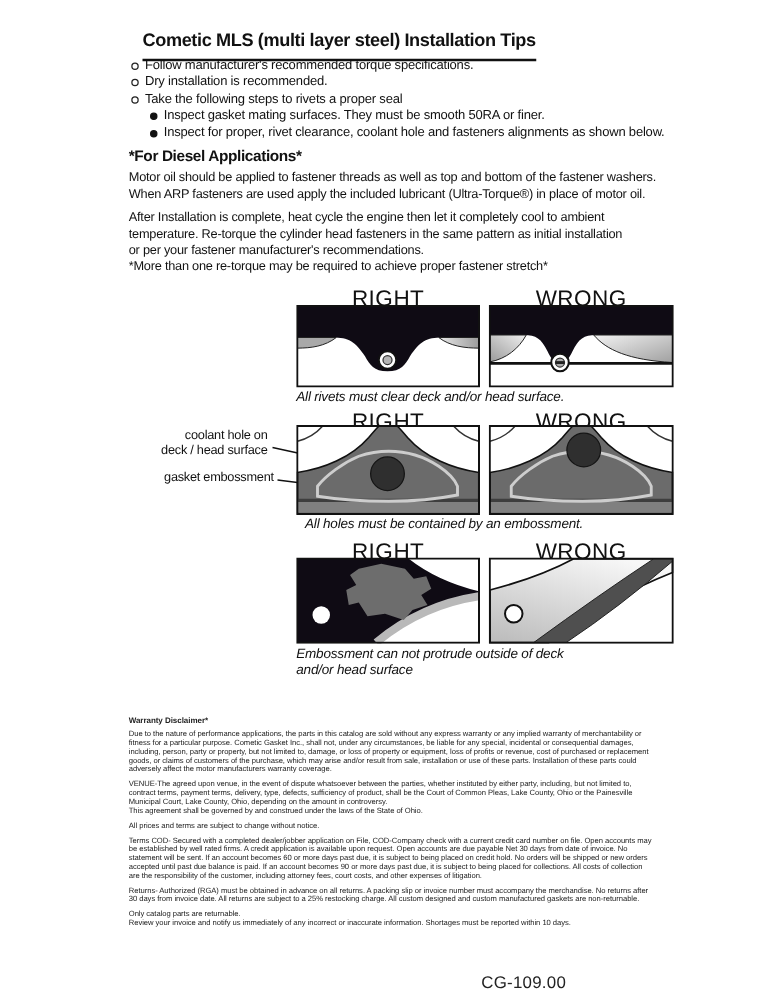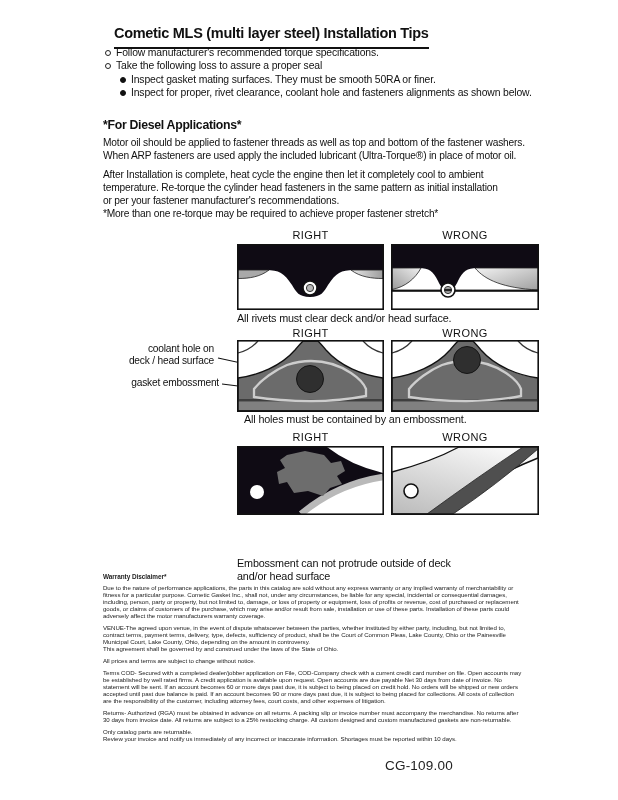--- a/index.html
+++ b/index.html
@@ -9,46 +9,50 @@
   .title{font-size:14.5px;font-weight:700;letter-spacing:-0.3px;border-bottom:2px solid #111;
          padding-bottom:6px;display:inline-block;}
   .bullets{font-size:10.4px;letter-spacing:-0.15px;line-height:13.4px;}
   .b-row{display:flex;align-items:flex-start;}
   .b-row .mk{flex:0 0 auto;width:4px;height:4px;border:1px solid #222;border-radius:50%;
              margin:4px 5px 0 0;background:#fff;}
   .b-sub{margin-left:15px;}
   .b-sub .mk{background:#111;border-color:#111;}
   .h2{font-size:12.3px;font-weight:700;letter-spacing:-0.3px;}
   .body-p{font-size:10.2px;letter-spacing:-0.18px;line-height:13px;white-space:pre-line;width:470px;}
-  .fig-label{font-size:11px;font-weight:400;letter-spacing:0.4px;text-align:center;}
-  .caption{font-size:10.8px;letter-spacing:-0.15px;line-height:13px;white-space:pre-line;}
+  .fig-label{font-size:18px;font-weight:400;letter-spacing:0.4px;text-align:center;}
+  .caption{font-size:10.8px;letter-spacing:-0.15px;line-height:13px;white-space:pre-line;font-style:italic;}
   .callout{font-size:10.2px;letter-spacing:-0.2px;line-height:11.5px;text-align:right;white-space:pre-line;}
   .legal{width:442px;font-size:6.1px;letter-spacing:-0.03px;line-height:7px;color:#222;}
   .legal h3{font-size:6.4px;font-weight:700;margin:0 0 4px 0;}
   .legal p{margin:0 0 5px 0;white-space:pre-line;}
-  .footer{font-size:13.5px;letter-spacing:0.2px;color:#222;}
+  .footer{font-size:13.5px;letter-spacing:0.2px;color:#222;margin-top:20px;}
   svg{display:block;}
 </style>
 </head>
 <body>
 
 <div class="page">
 
   <div class="abs" style="left:114px;top:24px;">
     <span class="title">Cometic MLS (multi layer steel) Installation Tips</span>
   </div>
 
   <div class="abs bullets" style="left:105px;top:46px;width:480px;">
     <div class="b-row">
       <span class="mk"></span>
       <span>Follow manufacturer's recommended torque specifications.</span>
     </div>
     <div class="b-row">
       <span class="mk"></span>
-      <span>Take the following loss to assure a proper seal</span>
+      <span>Dry installation is recommended.</span>
+    </div>
+    <div class="b-row">
+      <span class="mk"></span>
+      <span>Take the following steps to rivets a proper seal</span>
     </div>
     <div class="b-row b-sub">
       <span class="mk"></span>
       <span>Inspect gasket mating surfaces.  They must be smooth 50RA or finer.</span>
     </div>
     <div class="b-row b-sub">
       <span class="mk"></span>
       <span>Inspect for proper, rivet clearance, coolant hole and fasteners alignments as shown below.</span>
     </div>
   </div>
@@ -161,21 +165,21 @@
           <stop offset="1" stop-color="#bdbdbd"></stop>
       </linearGradient>
     </defs>
     <rect x="1" y="1" width="146" height="67" fill="#fff"></rect>
     <path d="M68,1 H147 V12 Q92,34 48,68 H1 V26 Q40,16 68,1 Z" fill="url(#silver)" stroke="#111" stroke-width="1.4"></path>
     <path d="M36,68 Q88,30 132,1 L147,1 V3 Q104,40 62,68 Z" fill="#4f4f4f" stroke="#222" stroke-width="0.8"></path>
     <circle cx="20" cy="45" r="7" fill="#ffffff" stroke="#111" stroke-width="1.6"></circle>
     <rect x="0.8" y="0.8" width="146.4" height="67.4" fill="none" stroke="#111" stroke-width="1.6"></rect>
   </svg>
 
-  <div class="abs caption" style="left:237px;top:517px;margin-top:40px;">Embossment can not protrude outside of deck
+  <div class="abs caption" style="left:237px;top:517px;">Embossment can not protrude outside of deck
 and/or head surface</div>
 
   <div class="abs legal" style="left:103px;top:573px;">
     <h3>Warranty Disclaimer*</h3>
     <p>Due to the nature of performance applications, the parts in this catalog are sold without any express warranty or any implied warranty of merchantability or
 fitness for a particular purpose.  Cometic Gasket Inc., shall not, under any circumstances, be liable for any special, incidental or consequential damages,
 including, person, party or property, but not limited to, damage, or loss of property or equipment, loss of profits or revenue, cost of purchased or replacement
 goods, or claims of customers of the purchase, which may arise and/or result from sale, installation or use of these parts.  Installation of these parts could
 adversely affect the motor manufacturers warranty coverage.</p>
     <p>VENUE-The agreed upon venue, in the event of dispute whatsoever between the parties, whether instituted by either party, including, but not limited to,

